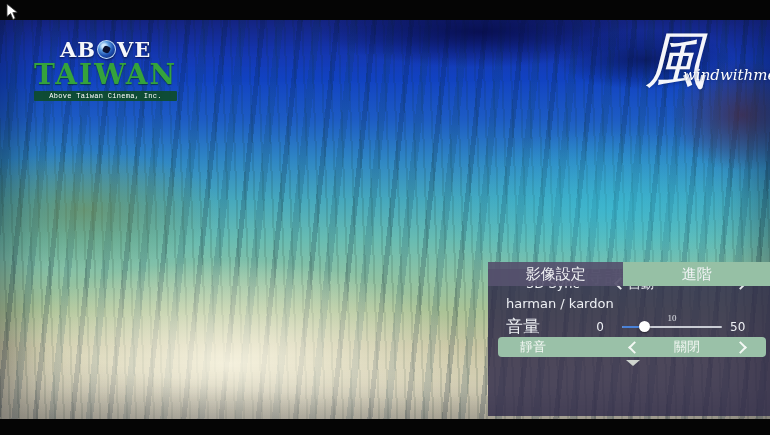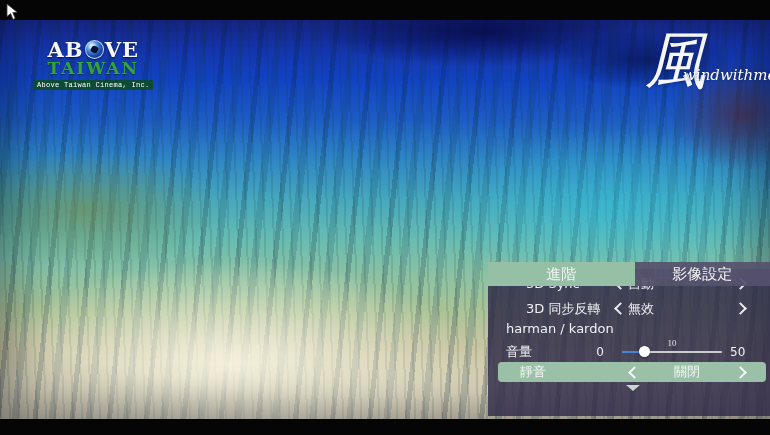--- a/index.html
+++ b/index.html
@@ -27,21 +27,21 @@
   
   .above-logo{position:absolute;left:34px;top:39px;text-align:center;}
   .above-l1{display:flex;align-items:center;justify-content:center;
     font-family:"DejaVu Serif","Liberation Serif",serif;font-weight:bold;font-size:21px;
     color:#f5f7fa;letter-spacing:1px;text-shadow:0 1px 2px rgba(0,0,40,.7);line-height:1;}
   .aperture{width:17px;height:17px;border-radius:50%;margin:0 1px;position:relative;
     background:radial-gradient(circle at 35% 30%, #cfe8ff 0 12%, #5a9be0 30%, #1c4fb0 58%, #0a1c60 100%);
     border:1px solid rgba(215,238,255,.85);box-shadow:0 1px 2px rgba(0,0,40,.6);}
   .aperture::after{content:"";position:absolute;left:5px;top:5px;width:7px;height:7px;
     background:#0a1030;border-radius:45% 30% 45% 30%;transform:rotate(25deg);}
-  .above-l2{font-family:"DejaVu Serif","Liberation Serif",serif;font-weight:bold;font-size:17px;
+  .above-l2{font-family:"DejaVu Serif","Liberation Serif",serif;font-weight:bold;font-size:28px;
     color:#35a33c;letter-spacing:2px;line-height:1.05;text-shadow:0 1px 1px rgba(0,45,10,.6);}
   .above-l3{margin-top:2px;background:rgba(14,76,42,.92);color:#fff;font-size:7px;
     font-family:Liberation Mono, monospace;padding:1px 3px;white-space:nowrap;
     border-radius:1px;letter-spacing:.3px;}
 
   
   .wind-logo{position:absolute;left:645px;top:30px;color:#fff;}
   .wind-kanji{font-family:"DejaVu Serif","Liberation Serif",serif;font-style:italic;
     font-size:62px;line-height:1;opacity:.96;text-shadow:0 0 3px rgba(10,30,90,.5);}
   .wind-text{position:absolute;left:38px;top:36px;font-family:"DejaVu Serif","Liberation Serif",serif;
@@ -65,21 +65,21 @@
   .mrow .val{flex:1;text-align:left;white-space:nowrap;}
   .chev{flex:0 0 16px;display:flex;align-items:center;justify-content:center;cursor:pointer;}
   .chev i{display:block;width:7px;height:7px;border-left:2px solid #e8eaee;border-bottom:2px solid #e8eaee;}
   .chev-l i{transform:rotate(45deg);}
   .chev-r i{transform:rotate(225deg);}
 
   .brand-row{display:flex;align-items:flex-start;height:21px;padding-left:10px;white-space:nowrap;}
   .audio-row{height:24px;}
 
   .vol-row{display:flex;align-items:center;height:19px;padding:0 8px 0 10px;font-size:12px;}
-  .vol-lbl{flex:0 0 52px;font-size:13px;white-space:nowrap;}
+  .vol-lbl{flex:0 0 52px;font-size:17px;white-space:nowrap;}
   .vol-min{flex:0 0 46px;text-align:right;}
   .vol-wrap{flex:0 0 100px;margin-left:18px;position:relative;height:14px;font-family:Liberation Serif, serif;}
   .vol-track{position:absolute;left:0;right:0;top:6px;height:2px;background:#c9ccd4;border-radius:1px;}
   .vol-fill{position:absolute;left:0;top:6px;height:2px;background:#4a82d8;border-radius:1px;}
   .vol-handle{position:absolute;top:1px;width:11px;height:11px;margin-left:-5px;border-radius:50%;
     background:#fff;box-shadow:0 1px 2px rgba(0,0,0,.45);cursor:pointer;}
   .vol-cur{position:absolute;left:0;right:0;top:-7px;text-align:center;font-size:9px;color:#e0e3e8;}
   .vol-max{flex:0 0 40px;margin-left:8px;}
 
   .mute-row{display:flex;align-items:center;height:20px;margin:1px 4px 0 2px;
@@ -115,50 +115,40 @@
   </div>
 
   <div class="wind-logo">
     <div class="wind-kanji">風</div>
     <div class="wind-text">windwithme</div>
   </div>
 
   <div class="panel">
 
     <div class="tabs">
+      <div class="tab tab-image">影像設定</div>
       <div class="tab tab-adv">進階</div>
-      <div class="tab tab-image">影像設定</div>
     </div>
 
     <div class="panel-body">
       <div class="subtitle">仍美得讓人屏住呼吸</div>
 
       <div class="rows">
 
         <div class="mrow">
           <span class="lbl">3D Sync</span>
           <span class="chev chev-l">
               <i></i>
             </span>
           <span class="val">自動</span>
           <span class="chev chev-r">
               <i></i>
             </span>
         </div>
 
-        <div class="mrow">
-          <span class="lbl">3D 同步反轉</span>
-          <span class="chev chev-l">
-              <i></i>
-            </span>
-          <span class="val">無效</span>
-          <span class="chev chev-r">
-              <i></i>
-            </span>
-        </div>
 
         <div class="brand-row">
           <span>harman / kardon</span>
         </div>
 
 
         <div class="vol-row">
           <span class="vol-lbl">音量</span>
           <span class="vol-min">0</span>
           <span class="vol-wrap">

